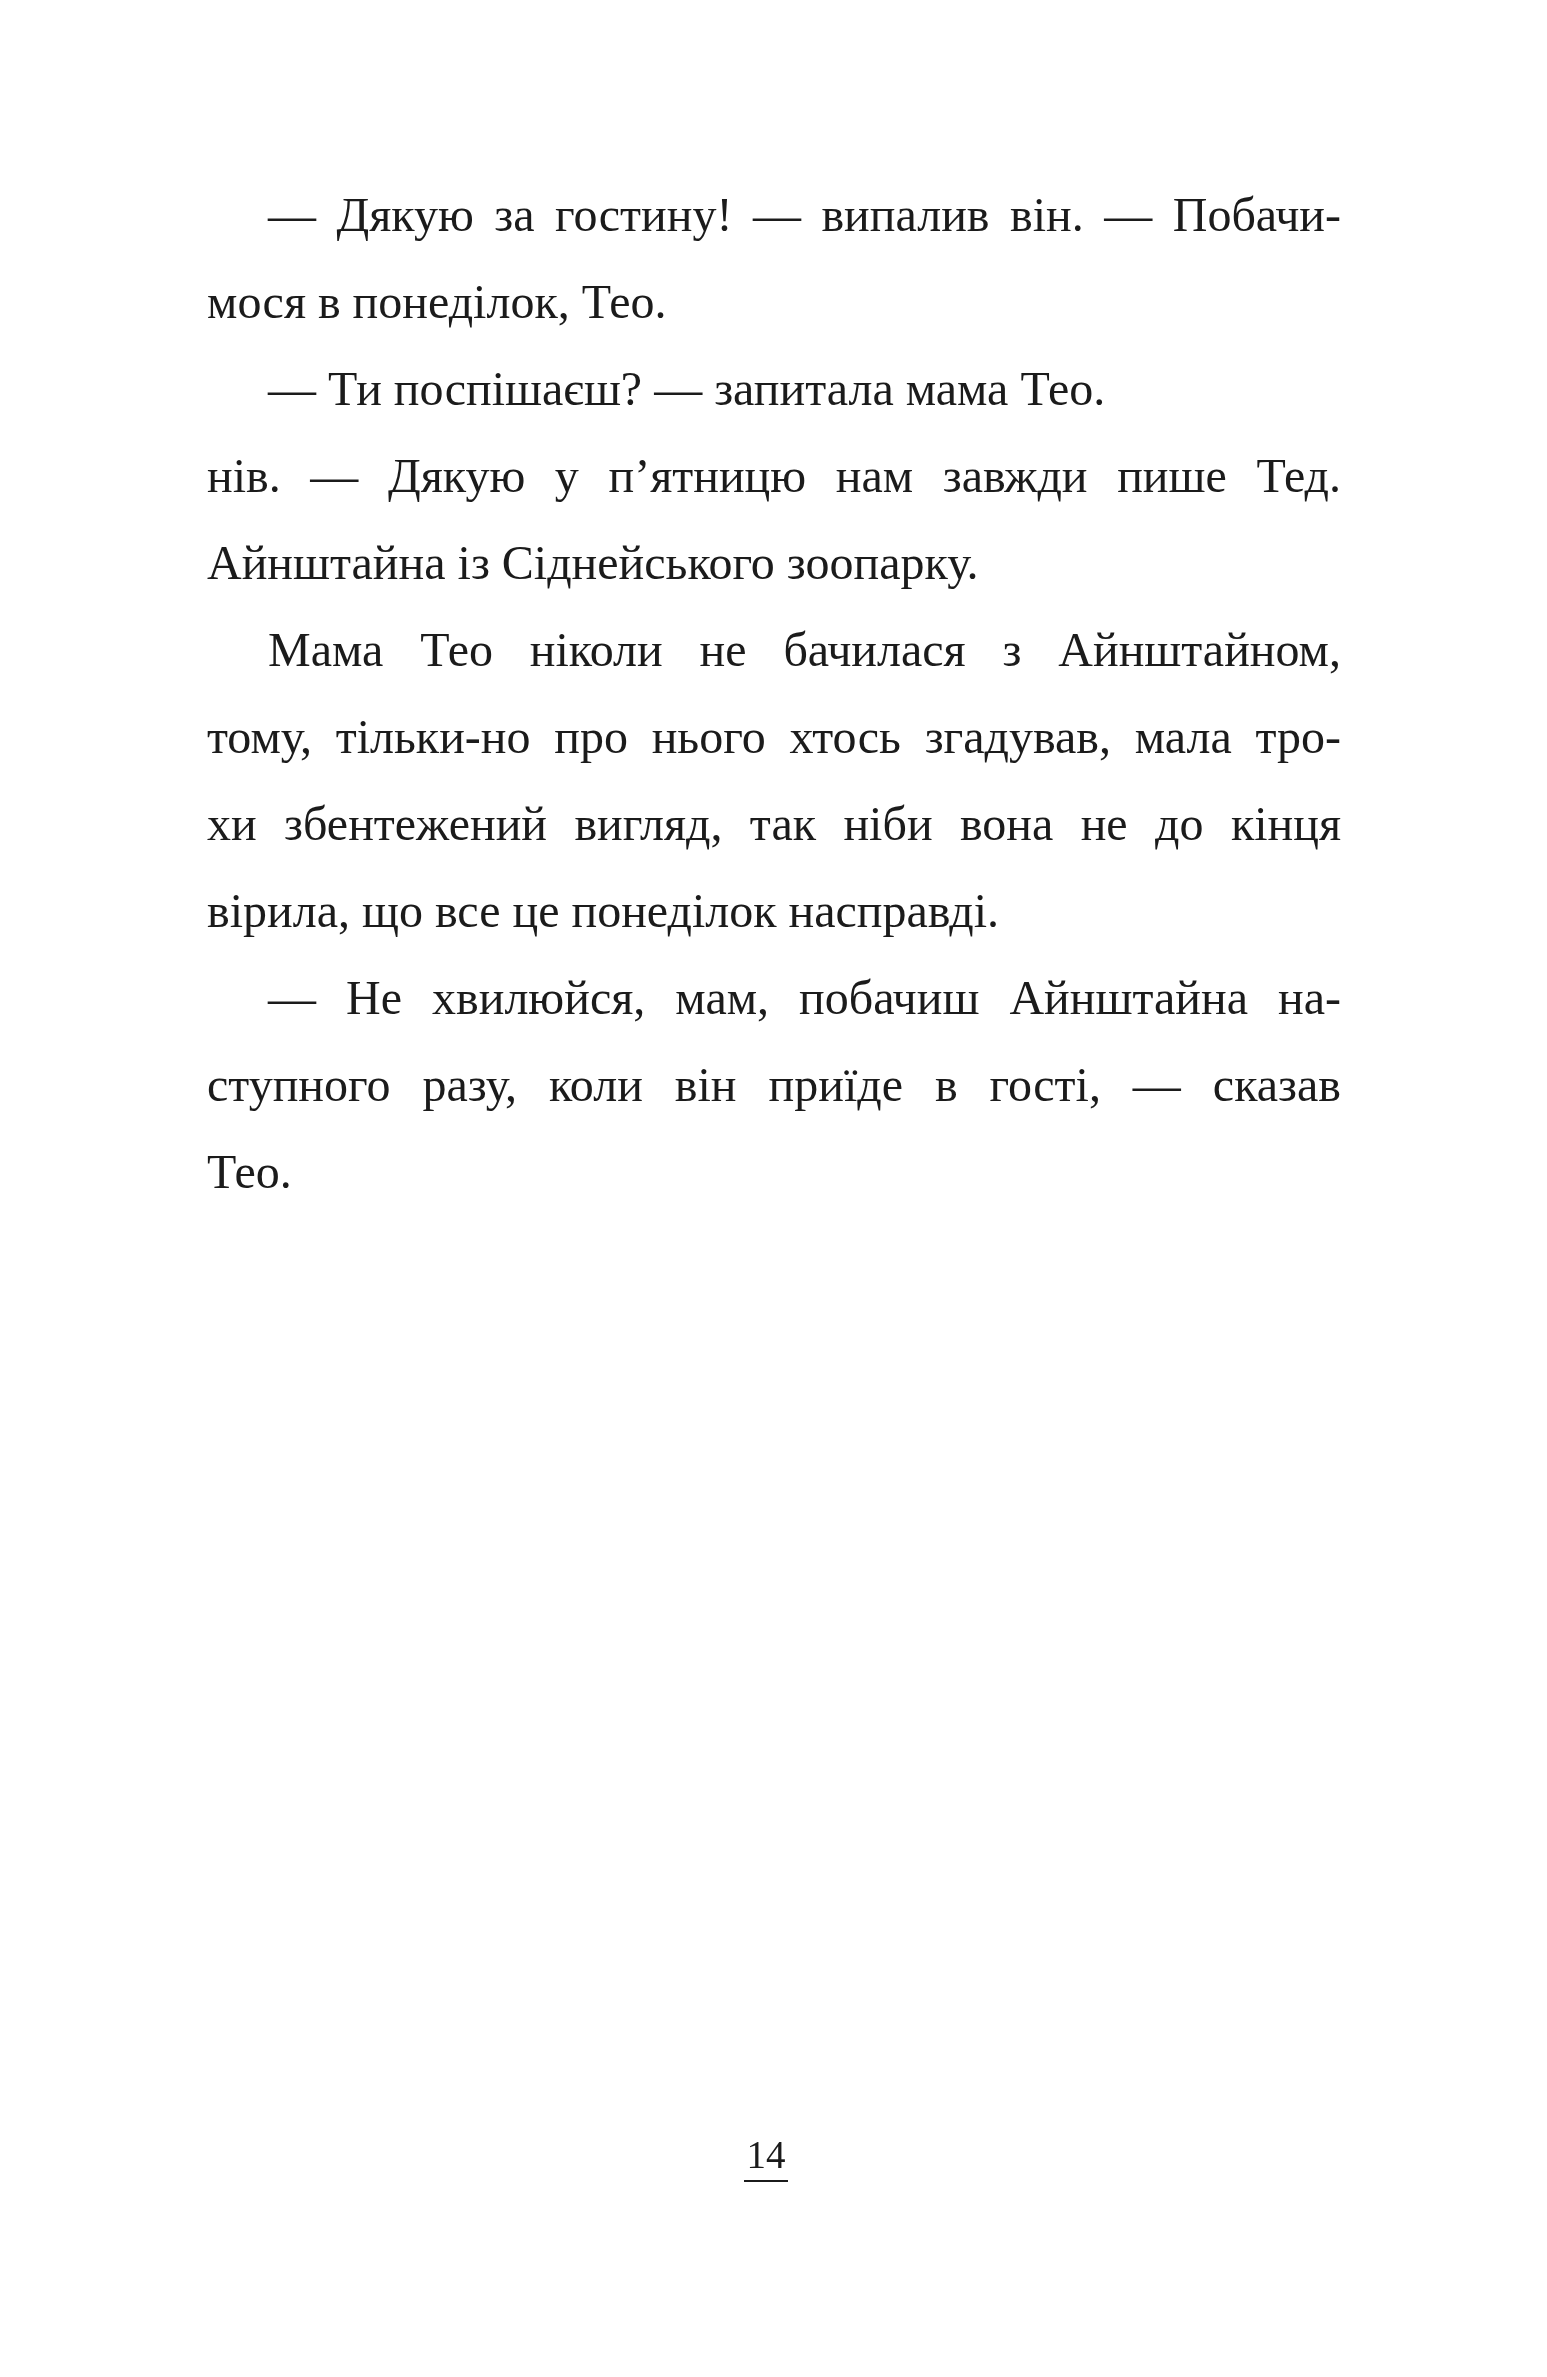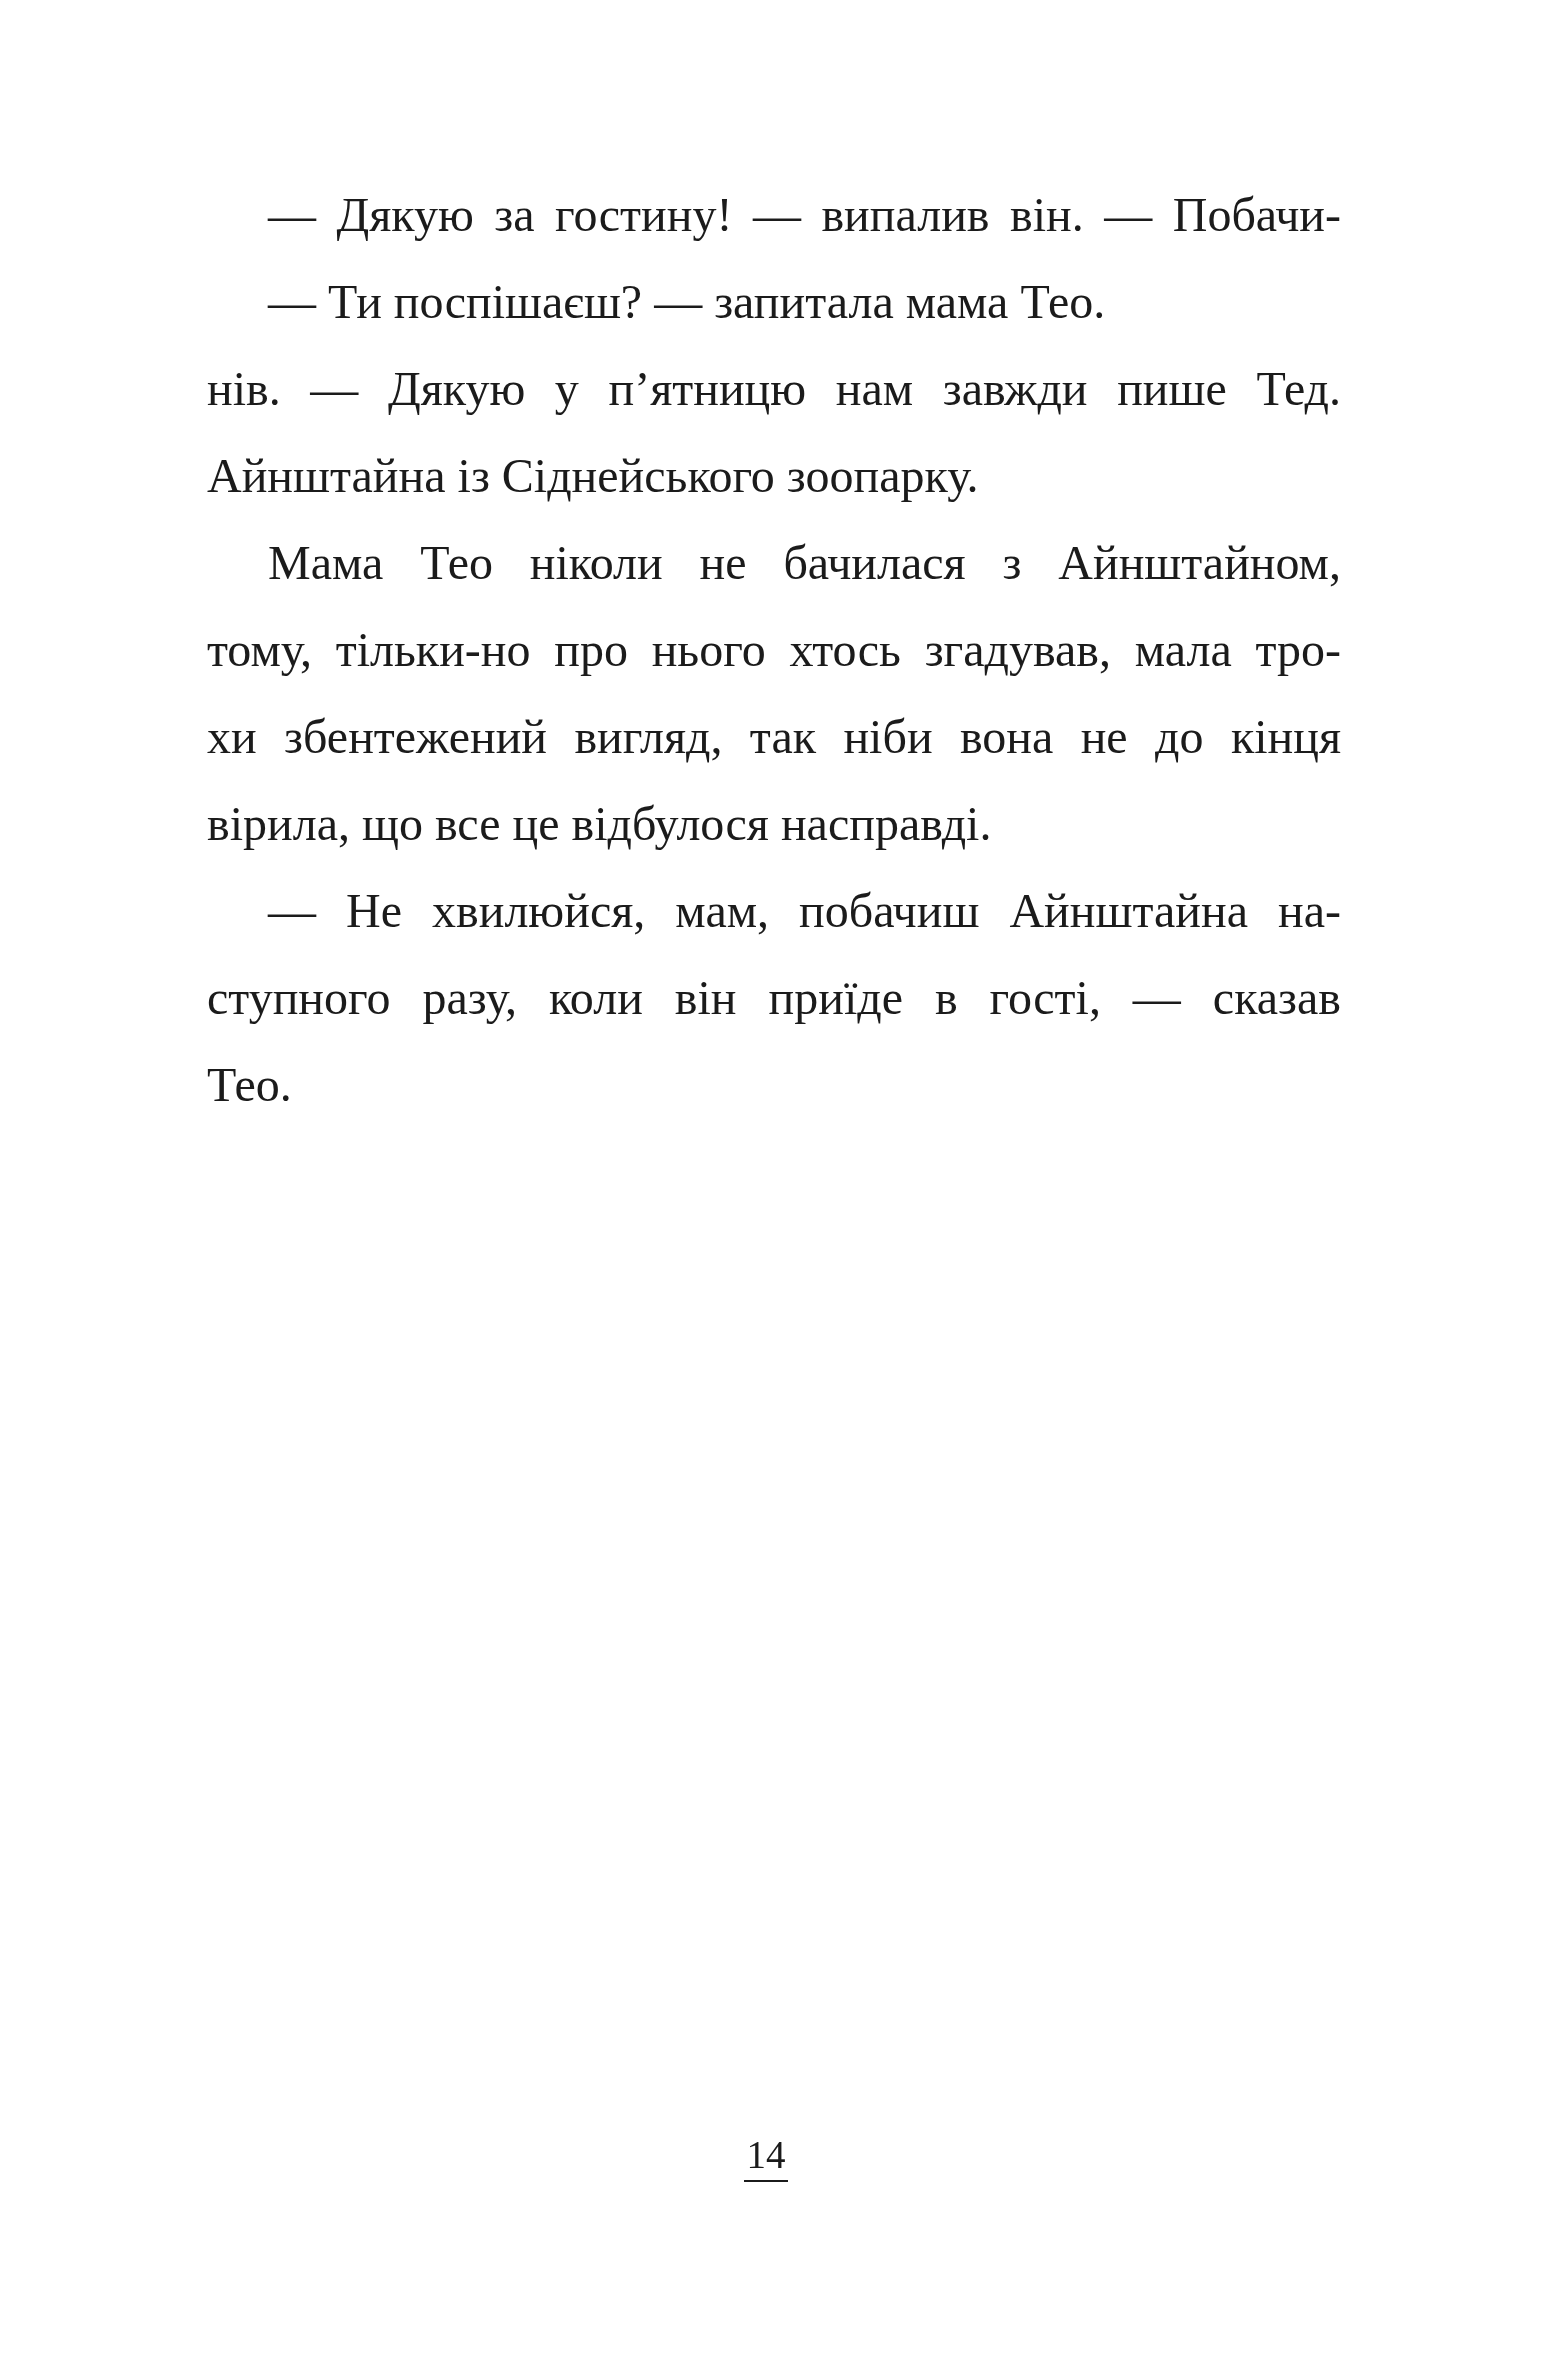--- a/index.html
+++ b/index.html
@@ -52,37 +52,38 @@
 <body>
 
 <div class="book-page">
 
   <div class="text-block">
 
 
 
     <p class="para">
       <span class="line indent">— Дякую за гостину! — випалив він. — Побачи-</span>
+      <span class="line end">мося в понеділок, Тео.</span>
     </p>
 
     <p class="para">
       <span class="line indent end">— Ти поспішаєш? — запитала мама Тео.</span>
     </p>
 
     <p class="para">
       <span class="line">нів. — Дякую у п’ятницю нам завжди пише Тед.</span>
       <span class="line end">Айнштайна із Сіднейського зоопарку.</span>
     </p>
 
 
     <p class="para">
       <span class="line indent">Мама Тео ніколи не бачилася з Айнштайном,</span>
       <span class="line">тому, тільки-но про нього хтось згадував, мала тро-</span>
       <span class="line">хи збентежений вигляд, так ніби вона не до кінця</span>
-      <span class="line end">вірила, що все це відбулося насправді.</span>
+      <span class="line end">вірила, що все це понеділок насправді.</span>
     </p>
 
     <p class="para">
       <span class="line indent">— Не хвилюйся, мам, побачиш Айнштайна на-</span>
       <span class="line">ступного разу, коли він приїде в гості, — сказав</span>
       <span class="line end">Тео.</span>
     </p>
 
   </div>
 

